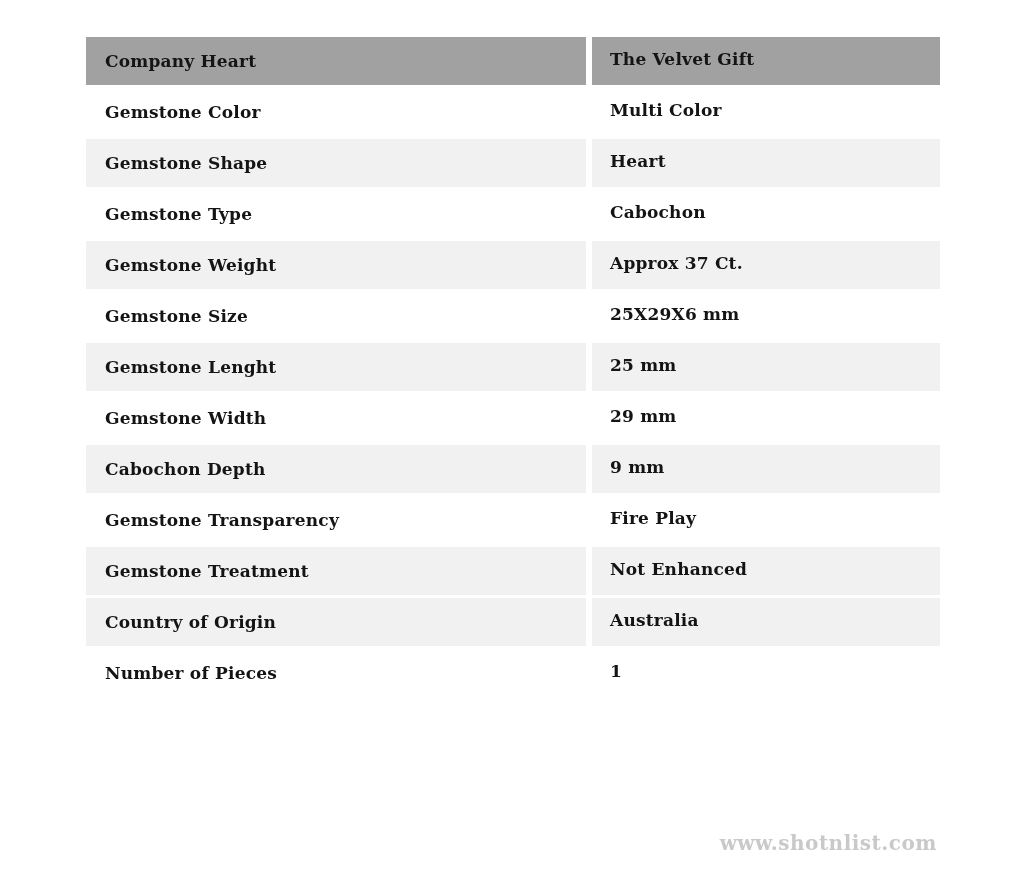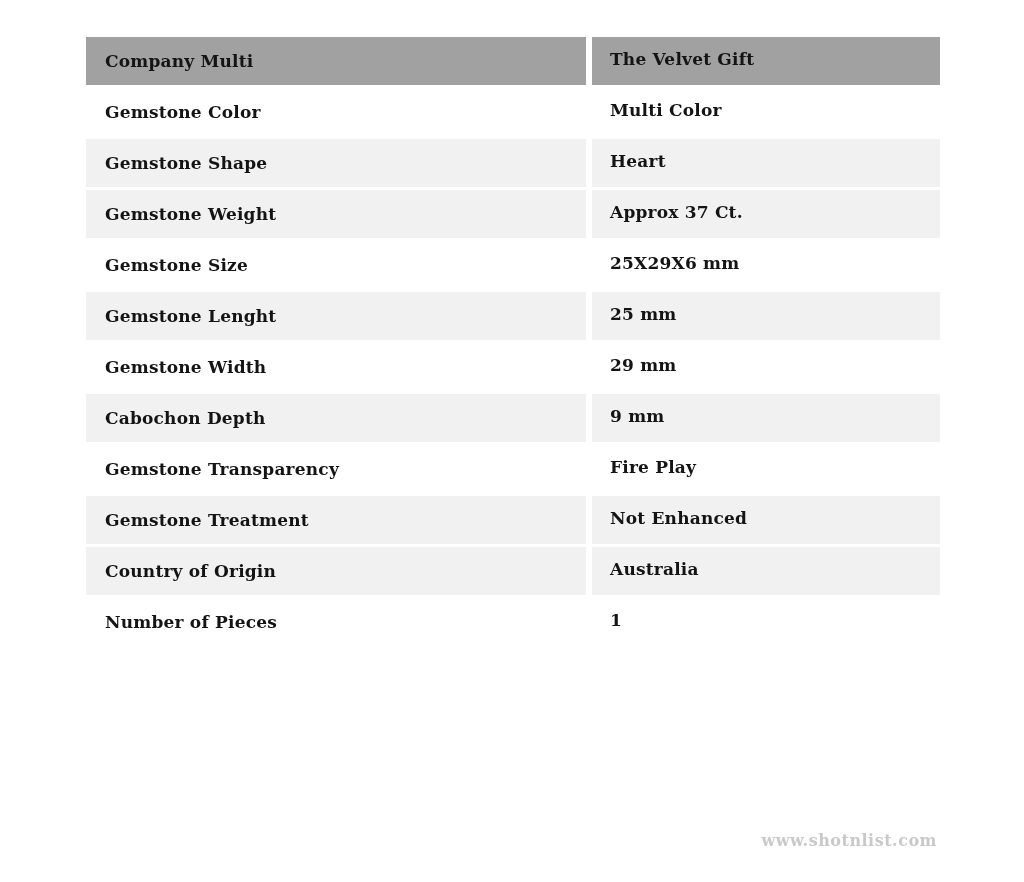--- a/index.html
+++ b/index.html
@@ -44,45 +44,49 @@
     padding: 0 10px 4px 18px;
   }
   tr.header-row td { background: #a1a1a1; }
   tr.alt-row td    { background: #f1f1f1; }
   tr.plain-row td  { background: #ffffff; }
   .watermark {
     position: absolute;
     top: 831px;
     right: 87px;
     font-weight: bold;
-    font-size: 16px;
+    font-size: 20px;
     color: #c9c9c9;
     letter-spacing: 0.5px;
   }
 </style>
 </head>
 <body>
 
 <div class="canvas">
 
   <div class="spec-table-wrap">
     <table class="spec-table">
       <tbody>
         <tr class="header-row">
-          <td class="label-cell">Company Multi</td>
+          <td class="label-cell">Company Heart</td>
           <td class="value-cell">The Velvet Gift</td>
         </tr>
 
         <tr class="plain-row">
           <td class="label-cell">Gemstone Color</td>
           <td class="value-cell">Multi Color</td>
         </tr>
         <tr class="alt-row">
           <td class="label-cell">Gemstone Shape</td>
           <td class="value-cell">Heart</td>
+        </tr>
+        <tr class="plain-row">
+          <td class="label-cell">Gemstone Type</td>
+          <td class="value-cell">Cabochon</td>
         </tr>
         <tr class="alt-row">
           <td class="label-cell">Gemstone Weight</td>
           <td class="value-cell">Approx 37 Ct.</td>
         </tr>
         <tr class="plain-row">
           <td class="label-cell">Gemstone Size</td>
           <td class="value-cell">25X29X6 mm</td>
         </tr>
         <tr class="alt-row">

